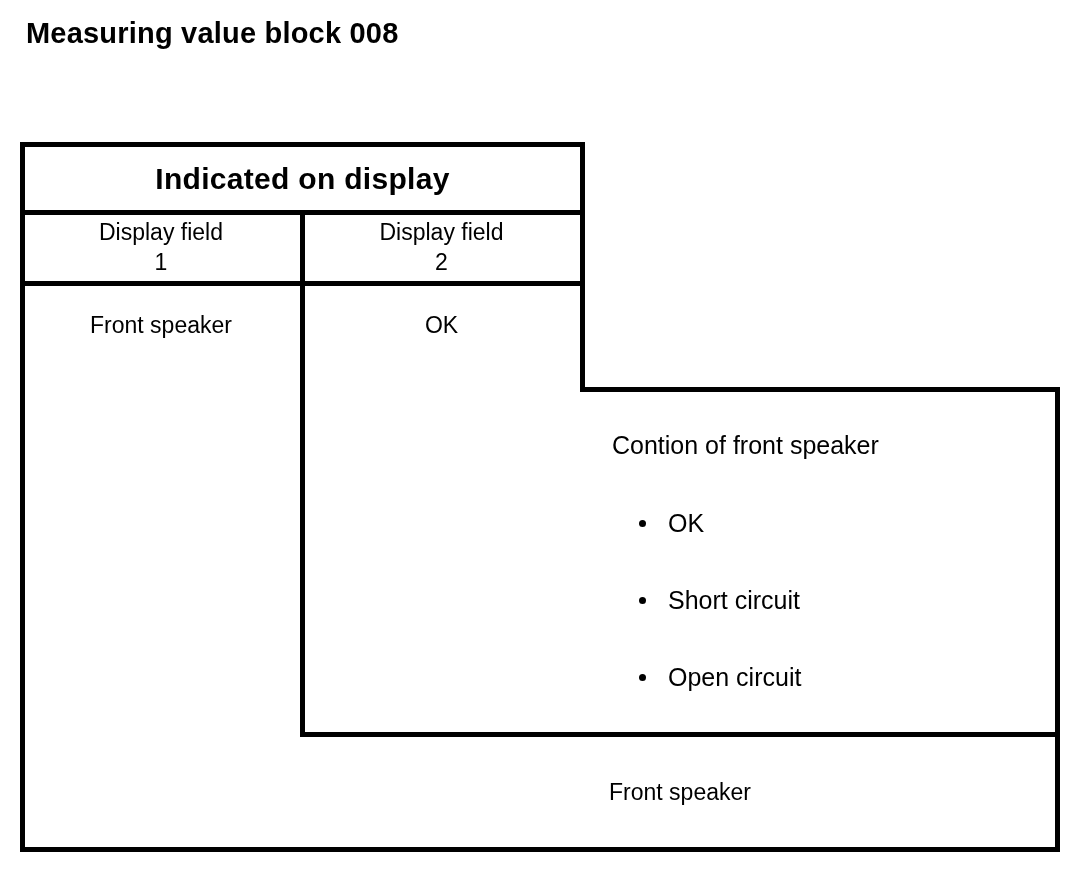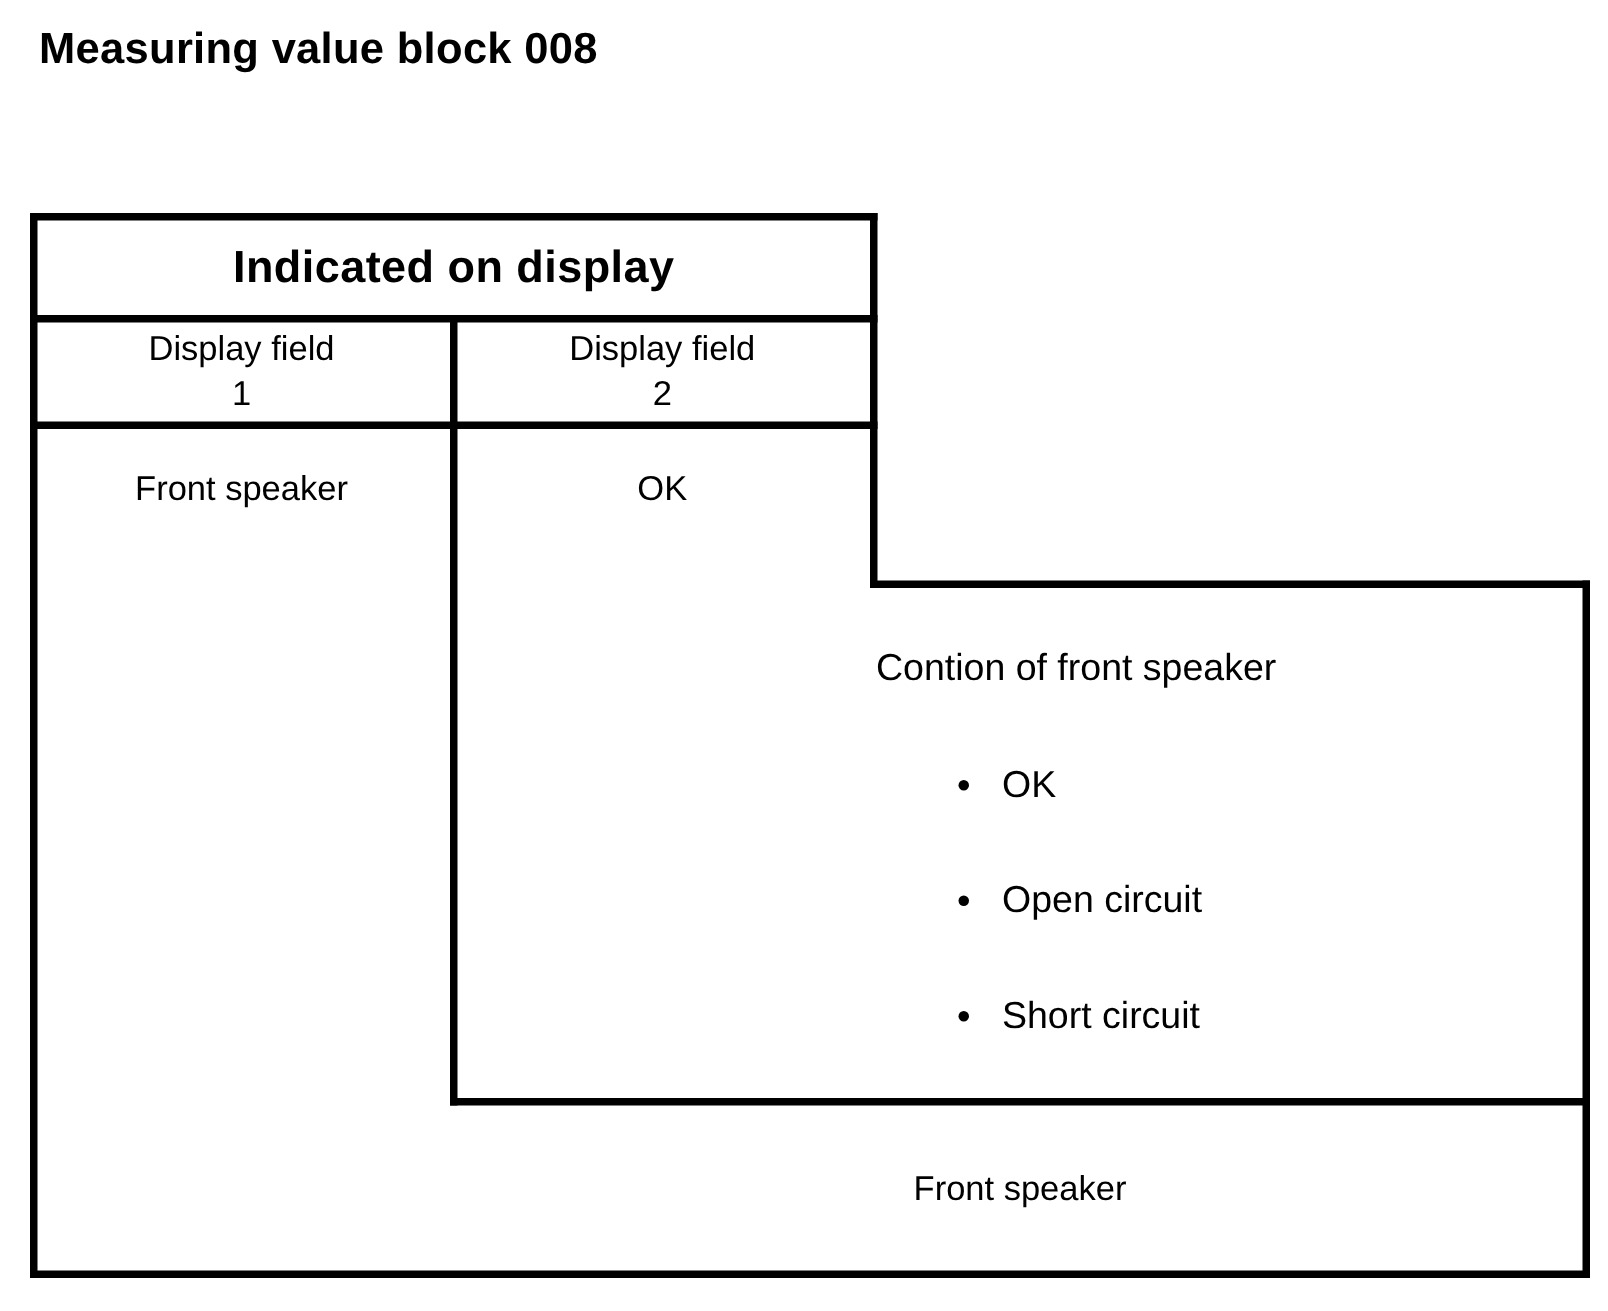--- a/index.html
+++ b/index.html
@@ -58,21 +58,21 @@
   .cell.bold {
     font-weight: bold;
     font-size: 30px;
     letter-spacing: 0.3px;
     border-radius: 11px;
   }
 
   
   .callout-title {
     position: absolute;
-    left: 584px;
+    left: 612px;
     top: 430px;
     font-size: 25px;
     line-height: 30px;
     white-space: nowrap;
   }
   .bullets {
     position: absolute;
     left: 636px;
     top: 505px;
     margin: 0;
@@ -136,23 +136,23 @@
 
   <div class="callout-title">Contion of front speaker</div>
 
   <ul class="bullets">
     <li>
       <span class="dot"></span>
       <span>OK</span>
     </li>
     <li>
       <span class="dot"></span>
-      <span>Open circuit</span>
+      <span>Short circuit</span>
     </li>
     <li>
       <span class="dot"></span>
-      <span>Short circuit</span>
+      <span>Open circuit</span>
     </li>
   </ul>
 
   <div class="cell" style="left:305px; top:737px; width:750px; height:110px;">Front speaker</div>
 
 </div>
 
 </body></html>

